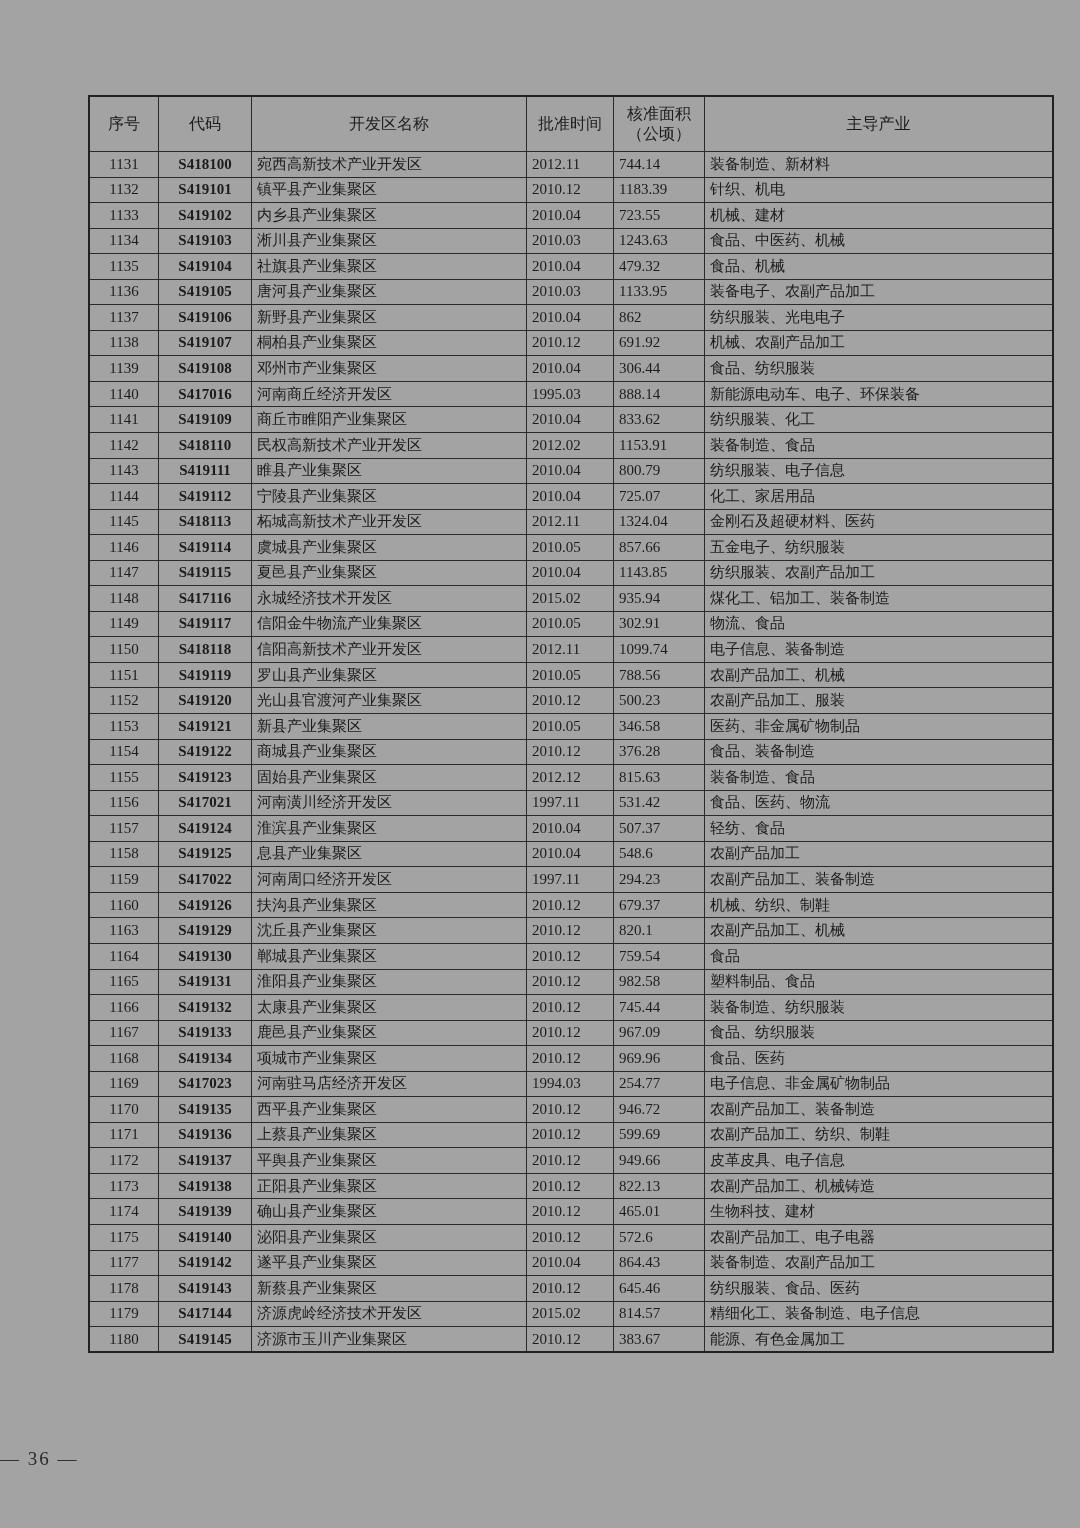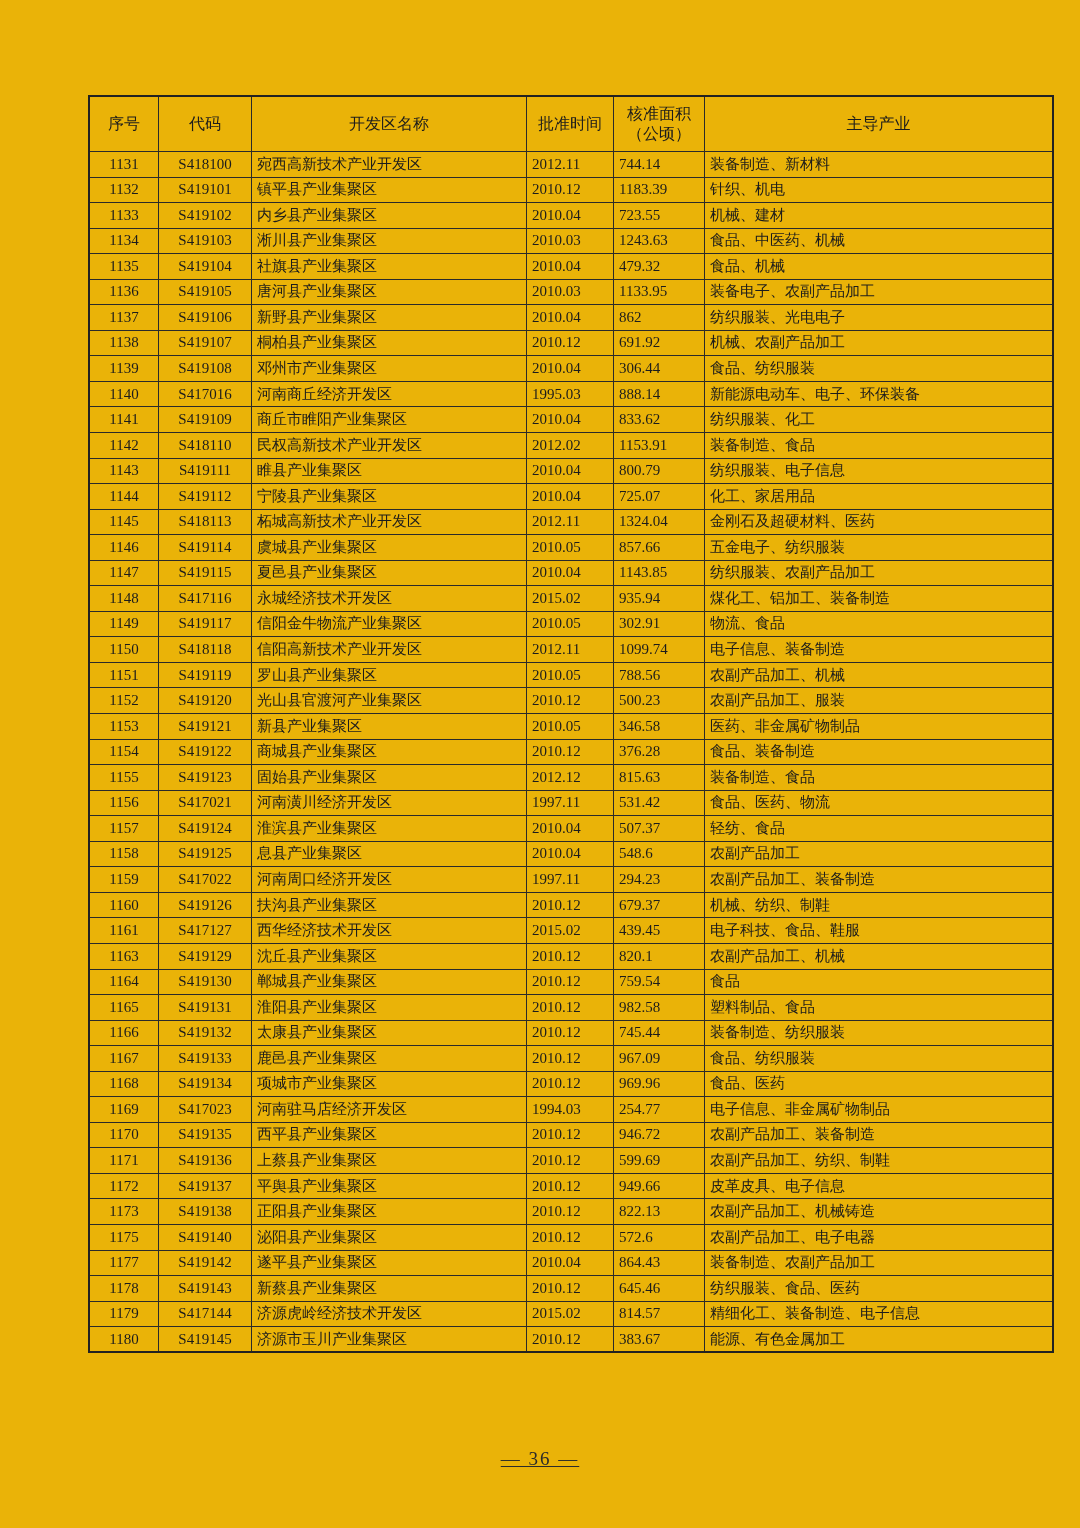--- a/index.html
+++ b/index.html
@@ -5,21 +5,21 @@
   html, body {
     margin: 0;
     padding: 0;
     background: #f5f5f3;
   }
   .page {
     position: relative;
     width: 1080px;
     height: 1528px;
     margin: 0 auto;
-    background: #eab308;
+    background: #a3a3a3;
     font-family: "Liberation Serif", "DejaVu Serif", serif;
     color: #1c1c1c;
     overflow: hidden;
   }
   .table-wrap {
     position: absolute;
     left: 88px;
     top: 95px;
     width: 897px;
   }
@@ -41,42 +41,41 @@
     height: 54px;
     font-weight: normal;
     font-size: 16px;
     text-align: center;
     white-space: normal;
   }
   table.zones tbody tr {
     height: 25.56px;
   }
   .col-index    { width: 58px;  text-align: center; }
-  .col-code     { width: 82px;  text-align: center; }
+  .col-code     { width: 82px;  text-align: center; font-weight: bold; }
   .col-name     { width: 264px; text-align: left; }
   .col-date     { width: 76px;  text-align: left; }
   .col-area     { width: 80px;  text-align: left; }
   .col-industry { width: 337px; text-align: left; }
   .area-head {
     display: inline-block;
     max-width: 72px;
     white-space: normal;
     word-break: break-all;
     line-height: 1.25;
   }
   .footer {
     position: absolute;
     left: 0;
     right: 0;
     top: 1448px;
-    text-align: center;
+    text-align: left;
     font-size: 19px;
     color: #2b2b2b;
     letter-spacing: 2px;
-    text-decoration: underline;
   }
 </style>
 </head>
 <body>
 
 <div class="page">
   <div class="table-wrap">
     <table class="zones">
       <thead>
         <tr>
@@ -323,28 +322,20 @@
           </tr>
           <tr>
             <td class="col-index">1160</td>
             <td class="col-code">S419126</td>
             <td class="col-name">扶沟县产业集聚区</td>
             <td class="col-date">2010.12</td>
             <td class="col-area">679.37</td>
             <td class="col-industry">机械、纺织、制鞋</td>
           </tr>
           <tr>
-            <td class="col-index">1161</td>
-            <td class="col-code">S417127</td>
-            <td class="col-name">西华经济技术开发区</td>
-            <td class="col-date">2015.02</td>
-            <td class="col-area">439.45</td>
-            <td class="col-industry">电子科技、食品、鞋服</td>
-          </tr>
-          <tr>
             <td class="col-index">1163</td>
             <td class="col-code">S419129</td>
             <td class="col-name">沈丘县产业集聚区</td>
             <td class="col-date">2010.12</td>
             <td class="col-area">820.1</td>
             <td class="col-industry">农副产品加工、机械</td>
           </tr>
           <tr>
             <td class="col-index">1164</td>
             <td class="col-code">S419130</td>
@@ -417,20 +408,28 @@
             <td class="col-area">949.66</td>
             <td class="col-industry">皮革皮具、电子信息</td>
           </tr>
           <tr>
             <td class="col-index">1173</td>
             <td class="col-code">S419138</td>
             <td class="col-name">正阳县产业集聚区</td>
             <td class="col-date">2010.12</td>
             <td class="col-area">822.13</td>
             <td class="col-industry">农副产品加工、机械铸造</td>
+          </tr>
+          <tr>
+            <td class="col-index">1174</td>
+            <td class="col-code">S419139</td>
+            <td class="col-name">确山县产业集聚区</td>
+            <td class="col-date">2010.12</td>
+            <td class="col-area">465.01</td>
+            <td class="col-industry">生物科技、建材</td>
           </tr>
           <tr>
             <td class="col-index">1175</td>
             <td class="col-code">S419140</td>
             <td class="col-name">泌阳县产业集聚区</td>
             <td class="col-date">2010.12</td>
             <td class="col-area">572.6</td>
             <td class="col-industry">农副产品加工、电子电器</td>
           </tr>
           <tr>

